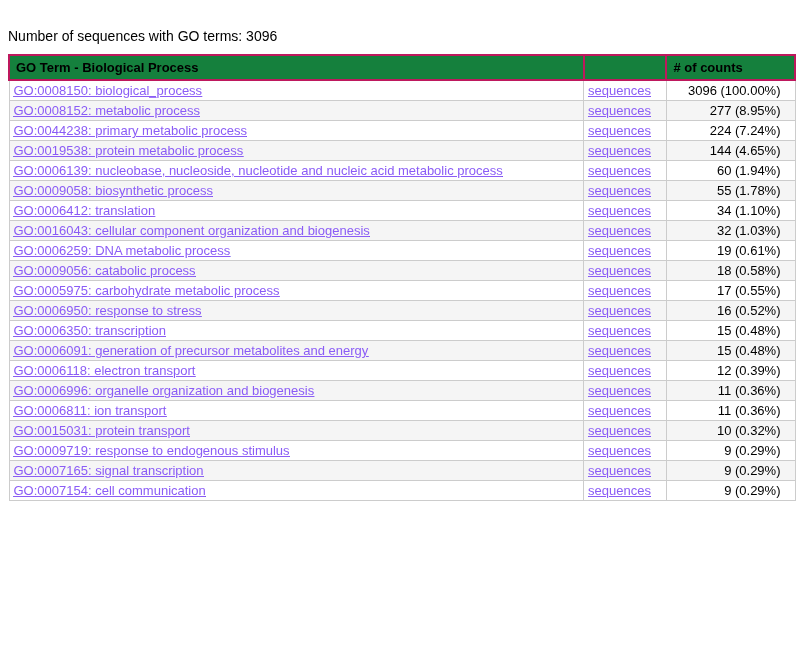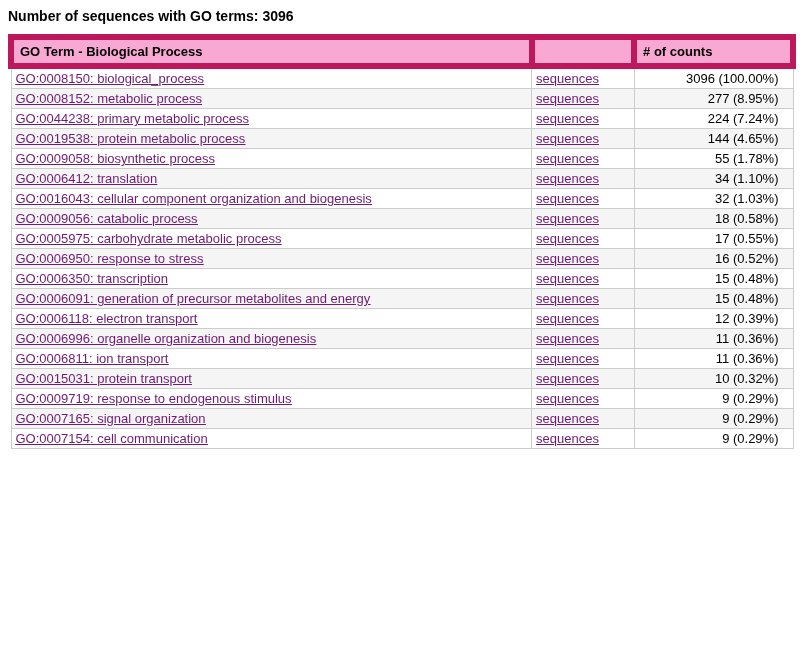--- a/index.html
+++ b/index.html
@@ -4,31 +4,32 @@
   <style>
     * { margin: 0; padding: 0; box-sizing: border-box; }
     body {
       font-family: Arial, sans-serif;
       font-size: 13px;
       background: #fff;
       padding: 8px;
     }
     .page-title {
       font-size: 14px;
-      font-weight: bold;
+      font-weight: normal;
       margin-bottom: 10px;
+      margin-top: 20px;
     }
     table {
       border-collapse: collapse;
       width: 100%;
       border: 1px solid #999;
     }
     th {
-      background: #f9a8d4;
-      border: 6px solid #be185d;
+      background: #15803d;
+      border: 2px solid #be185d;
       padding: 4px 6px;
       text-align: left;
       font-weight: bold;
     }
     th.count-col {
       text-align: left;
       white-space: nowrap;
     }
     td {
       border: 1px solid #ccc;
@@ -47,21 +48,21 @@
     }
     td.seq-cell {
       text-align: left;
       color: #00c;
       text-decoration: underline;
       cursor: pointer;
       white-space: nowrap;
     }
     tr:nth-child(even) td { background: #f5f5f5; }
     tr:nth-child(odd) td { background: #fff; }
-    a { color: #701a75; text-decoration: underline; cursor: pointer; }
+    a { color: #8b5cf6; text-decoration: underline; cursor: pointer; }
   </style>
 </head>
 <body>
 
 <div class="page-title">Number of sequences with GO terms: 3096</div>
 
 <table>
   <thead>
     <tr>
         <th>GO Term - Biological Process</th>
@@ -84,33 +85,43 @@
         <td class="go-cell"><a href="#">GO:0044238: primary metabolic process</a></td>
         <td class="seq-cell"><a href="#">sequences</a></td>
         <td class="count-cell">224 (7.24%)</td>
       </tr>
       <tr>
         <td class="go-cell"><a href="#">GO:0019538: protein metabolic process</a></td>
         <td class="seq-cell"><a href="#">sequences</a></td>
         <td class="count-cell">144 (4.65%)</td>
       </tr>
       <tr>
+        <td class="go-cell"><a href="#">GO:0006139: nucleobase, nucleoside, nucleotide and nucleic acid metabolic process</a></td>
+        <td class="seq-cell"><a href="#">sequences</a></td>
+        <td class="count-cell">60 (1.94%)</td>
+      </tr>
+      <tr>
         <td class="go-cell"><a href="#">GO:0009058: biosynthetic process</a></td>
         <td class="seq-cell"><a href="#">sequences</a></td>
         <td class="count-cell">55 (1.78%)</td>
       </tr>
       <tr>
         <td class="go-cell"><a href="#">GO:0006412: translation</a></td>
         <td class="seq-cell"><a href="#">sequences</a></td>
         <td class="count-cell">34 (1.10%)</td>
       </tr>
       <tr>
         <td class="go-cell"><a href="#">GO:0016043: cellular component organization and biogenesis</a></td>
         <td class="seq-cell"><a href="#">sequences</a></td>
         <td class="count-cell">32 (1.03%)</td>
+      </tr>
+      <tr>
+        <td class="go-cell"><a href="#">GO:0006259: DNA metabolic process</a></td>
+        <td class="seq-cell"><a href="#">sequences</a></td>
+        <td class="count-cell">19 (0.61%)</td>
       </tr>
       <tr>
         <td class="go-cell"><a href="#">GO:0009056: catabolic process</a></td>
         <td class="seq-cell"><a href="#">sequences</a></td>
         <td class="count-cell">18 (0.58%)</td>
       </tr>
       <tr>
         <td class="go-cell"><a href="#">GO:0005975: carbohydrate metabolic process</a></td>
         <td class="seq-cell"><a href="#">sequences</a></td>
         <td class="count-cell">17 (0.55%)</td>
@@ -149,21 +160,21 @@
         <td class="go-cell"><a href="#">GO:0015031: protein transport</a></td>
         <td class="seq-cell"><a href="#">sequences</a></td>
         <td class="count-cell">10 (0.32%)</td>
       </tr>
       <tr>
         <td class="go-cell"><a href="#">GO:0009719: response to endogenous stimulus</a></td>
         <td class="seq-cell"><a href="#">sequences</a></td>
         <td class="count-cell">9 (0.29%)</td>
       </tr>
       <tr>
-        <td class="go-cell"><a href="#">GO:0007165: signal organization</a></td>
+        <td class="go-cell"><a href="#">GO:0007165: signal transcription</a></td>
         <td class="seq-cell"><a href="#">sequences</a></td>
         <td class="count-cell">9 (0.29%)</td>
       </tr>
       <tr>
         <td class="go-cell"><a href="#">GO:0007154: cell communication</a></td>
         <td class="seq-cell"><a href="#">sequences</a></td>
         <td class="count-cell">9 (0.29%)</td>
       </tr>
     </tbody>
 </table>

